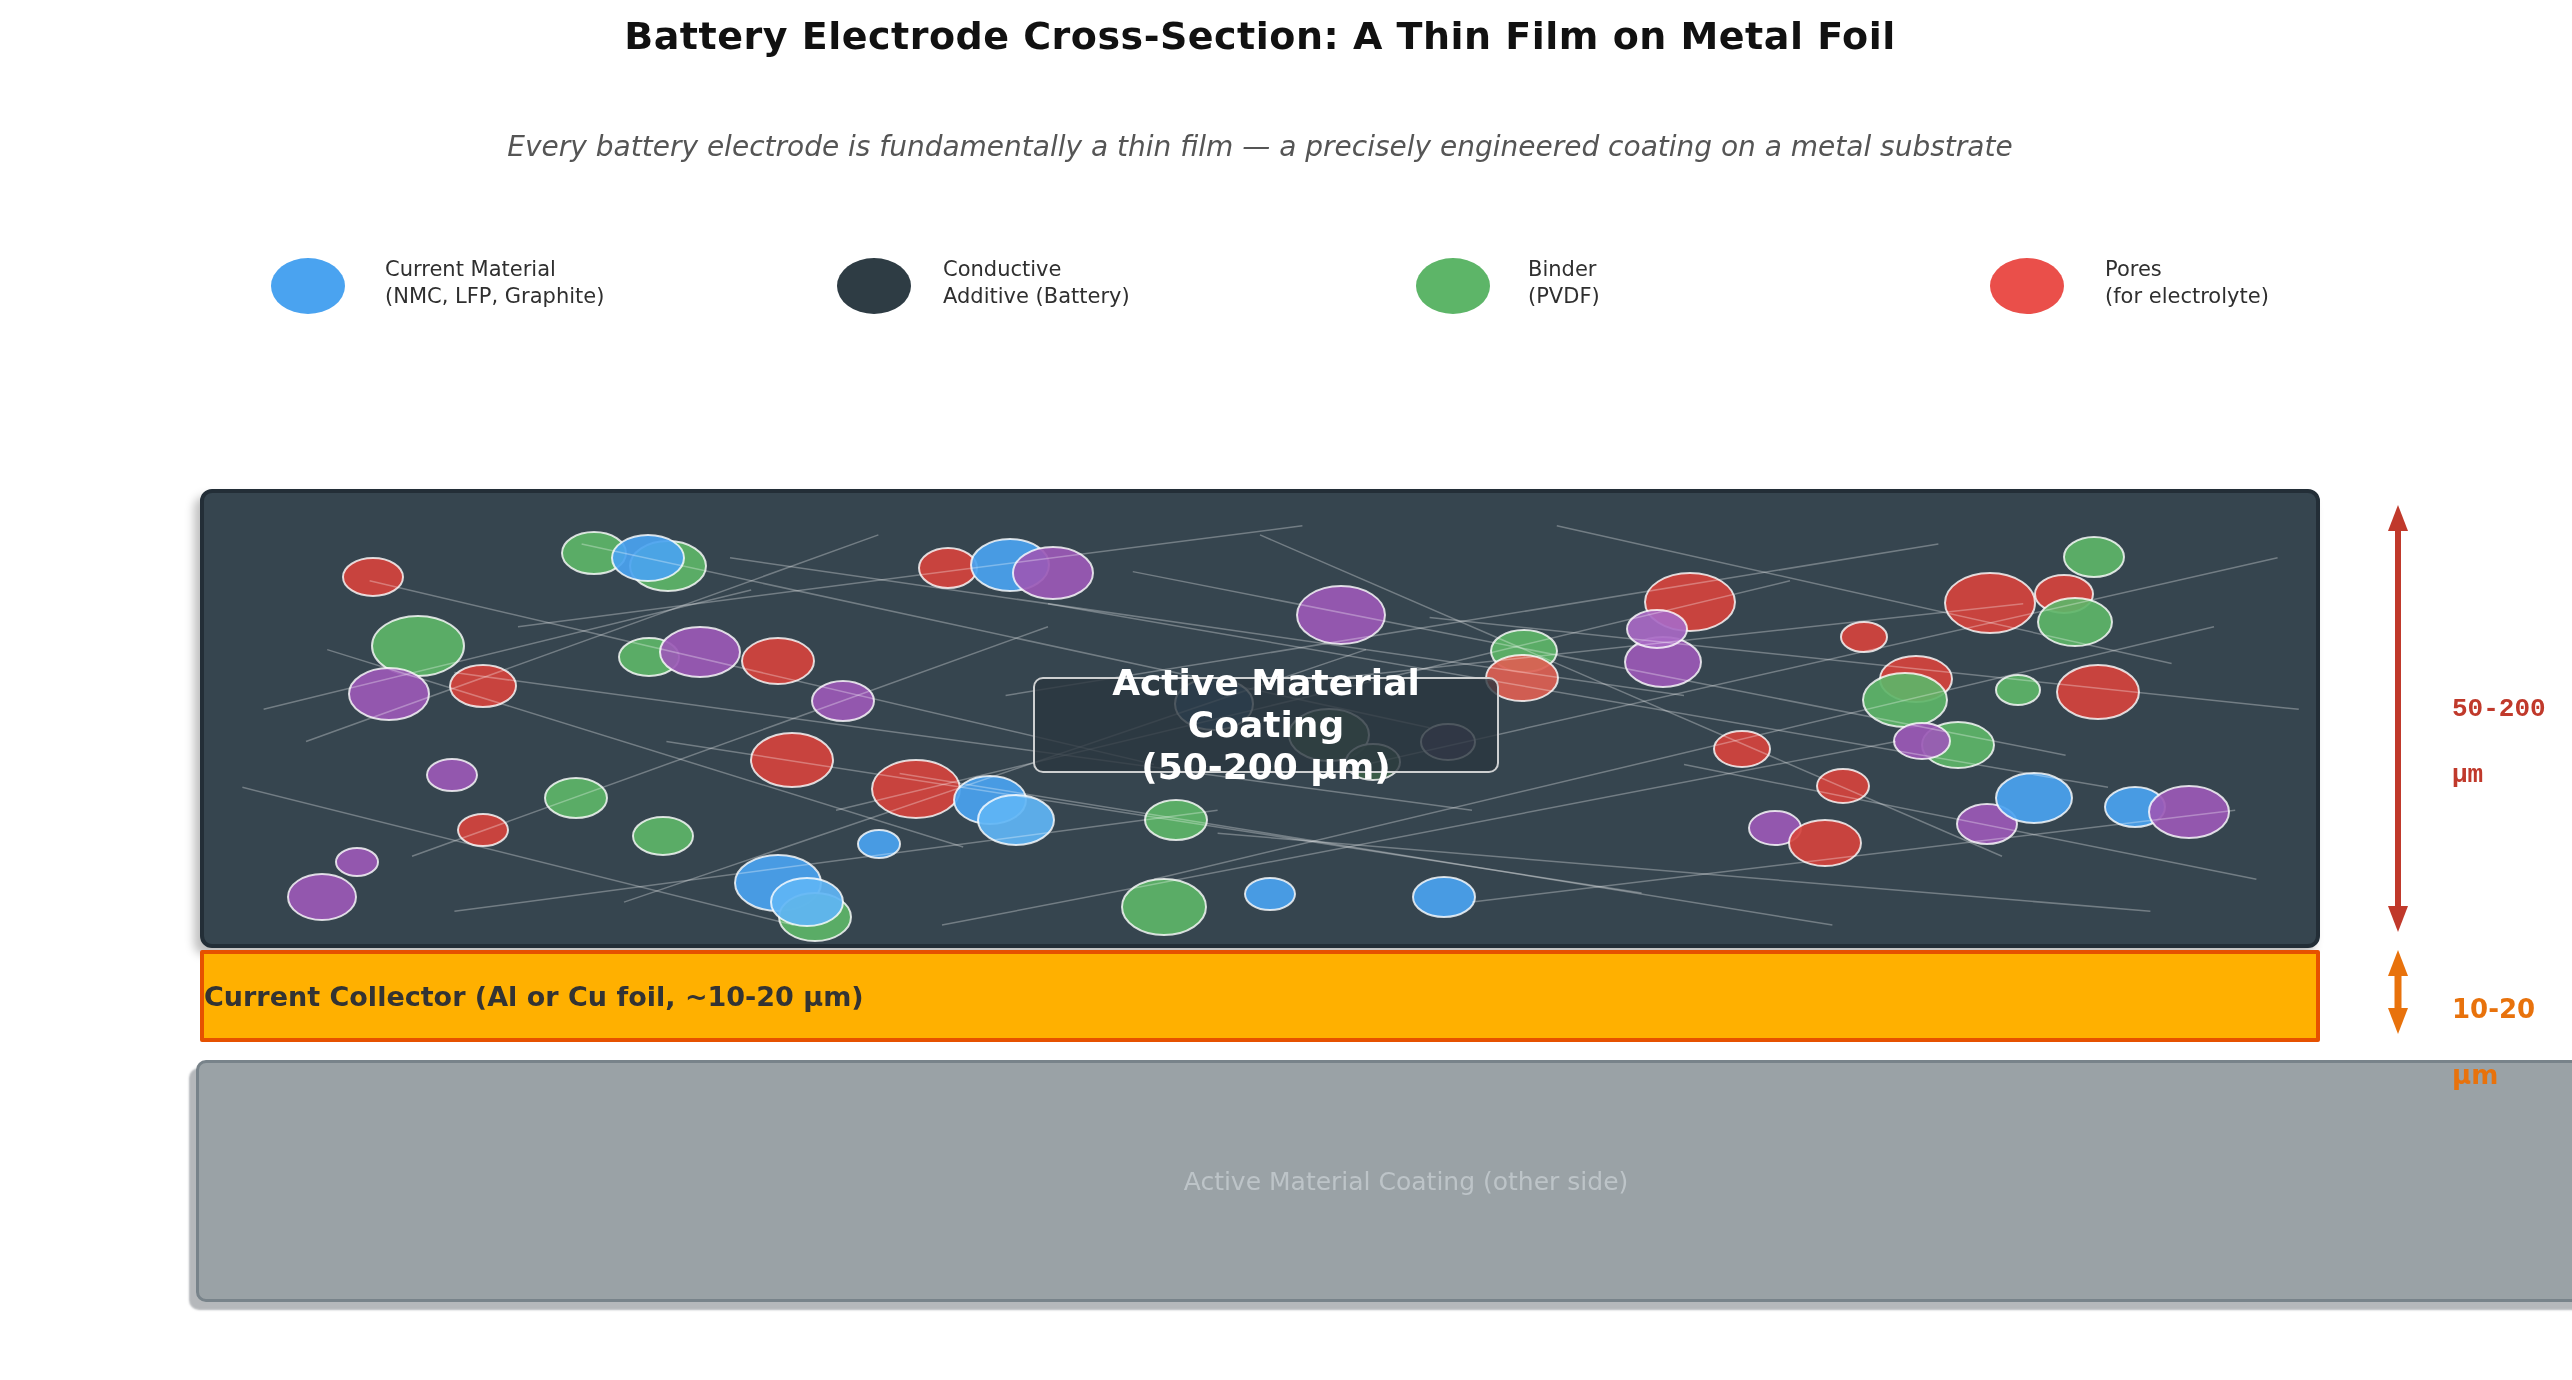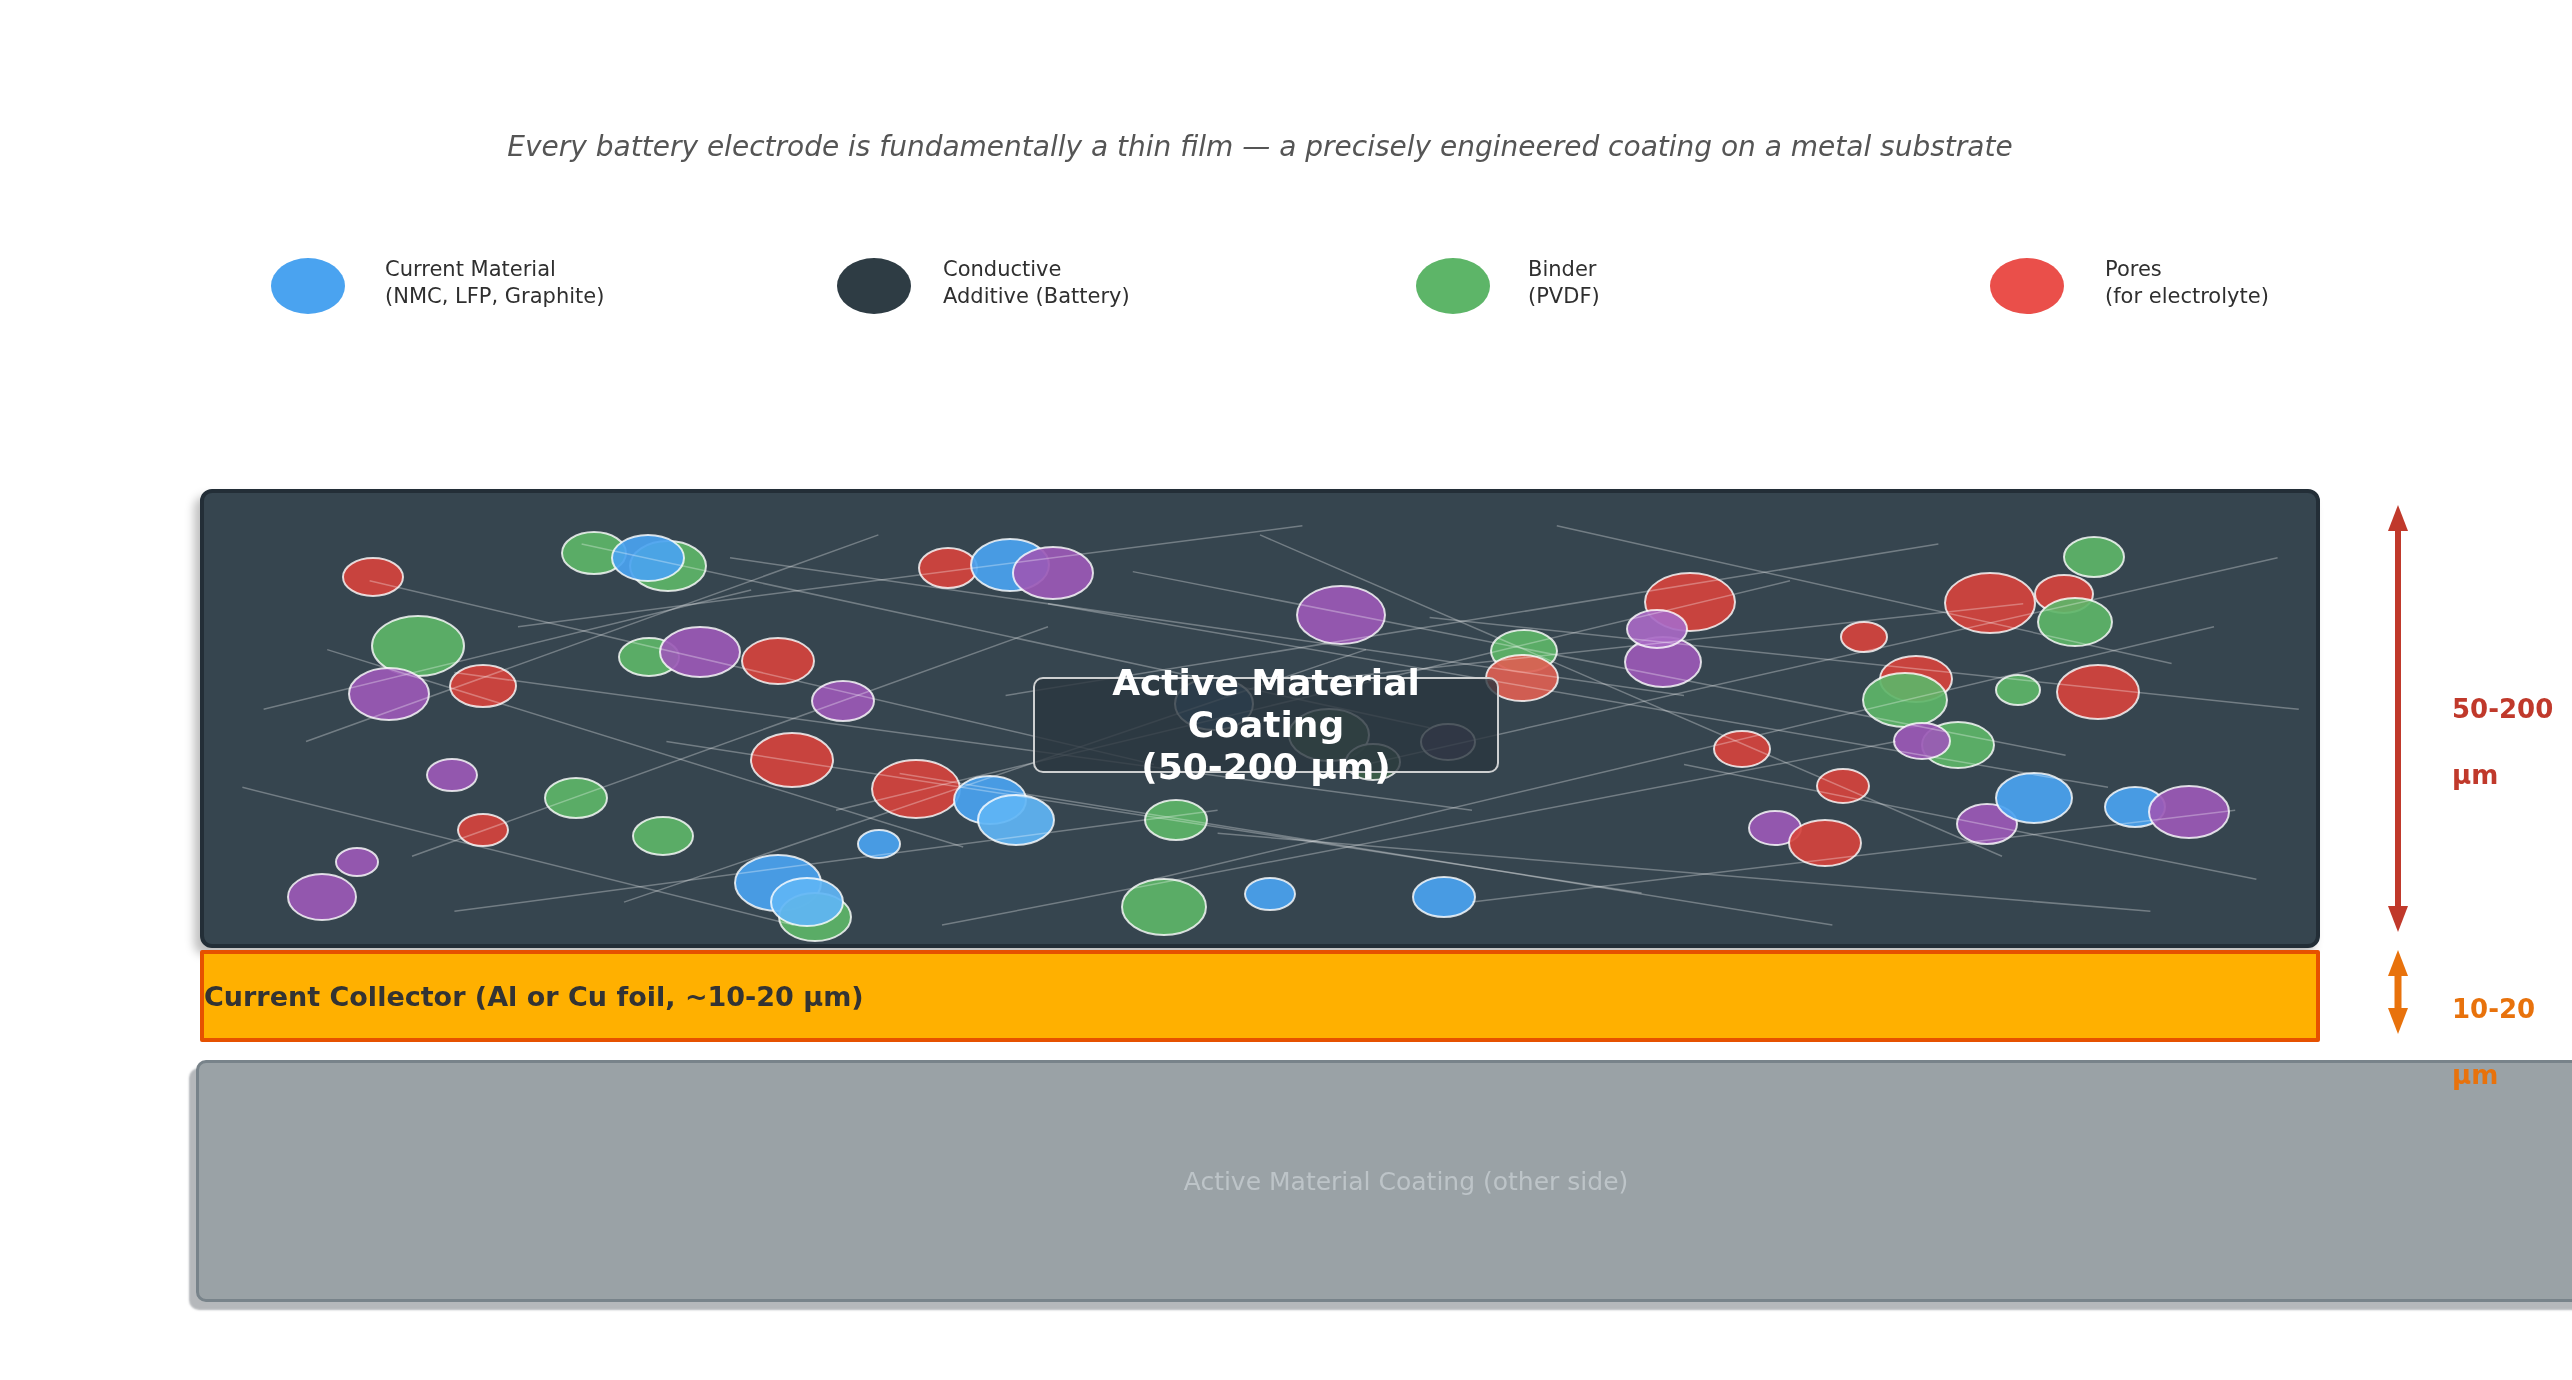--- a/index.html
+++ b/index.html
@@ -40,20 +40,21 @@
   .dim-arrows { position:absolute; left:2340px; top:470px; width:220px; height:600px; }
   .dim-label { position:absolute; font-weight:bold; font-size:26px; line-height:33px; white-space:pre-line; }
   .dim-label-1 { left:2452px; top:660px; color:#c0392b; }
   .dim-label-2 { left:2452px; top:960px; color:#e8720c; }
 </style>
 </head>
 <body>
 
 <div class="canvas">
 
+  <div class="title">Battery Electrode Cross-Section: A Thin Film on Metal Foil</div>
   <div class="subtitle">Every battery electrode is fundamentally a thin film — a precisely engineered coating on a metal substrate</div>
 
   <div class="legend-item" style="left:271px">
     <span class="legend-swatch" style="background: rgb(74, 163, 240);"></span>
     <div class="legend-text" style="left:114px">
       <div>Current Material</div>
       <div>(NMC, LFP, Graphite)</div>
     </div>
   </div>
   <div class="legend-item" style="left:837px">
@@ -186,21 +187,21 @@
   </div>
 
   <svg class="dim-arrows" id="dim-arrows" viewBox="2340 470 220 600">
       <line x1="2398" y1="527" x2="2398" y2="910" stroke="#c0392b" stroke-width="6"></line>
       <polygon points="2398,505 2388,531 2408,531" fill="#c0392b"></polygon>
       <polygon points="2398,932 2388,906 2408,906" fill="#c0392b"></polygon>
       <line x1="2398" y1="972" x2="2398" y2="1012" stroke="#e8720c" stroke-width="7"></line>
       <polygon points="2398,950 2388,976 2408,976" fill="#e8720c"></polygon>
       <polygon points="2398,1034 2388,1008 2408,1008" fill="#e8720c"></polygon>
     </svg>
-  <div class="dim-label dim-label-1" style="color: rgb(192, 57, 43);">
+  <div class="dim-label dim-label-1" style="color: rgb(192, 57, 43); font-family: Liberation Mono, monospace;">
     <div>50-200</div>
     <div>μm</div>
   </div>
   <div class="dim-label dim-label-2" style="color: rgb(232, 114, 12);">
     <div>10-20</div>
     <div>μm</div>
   </div>
 
 </div>
 

